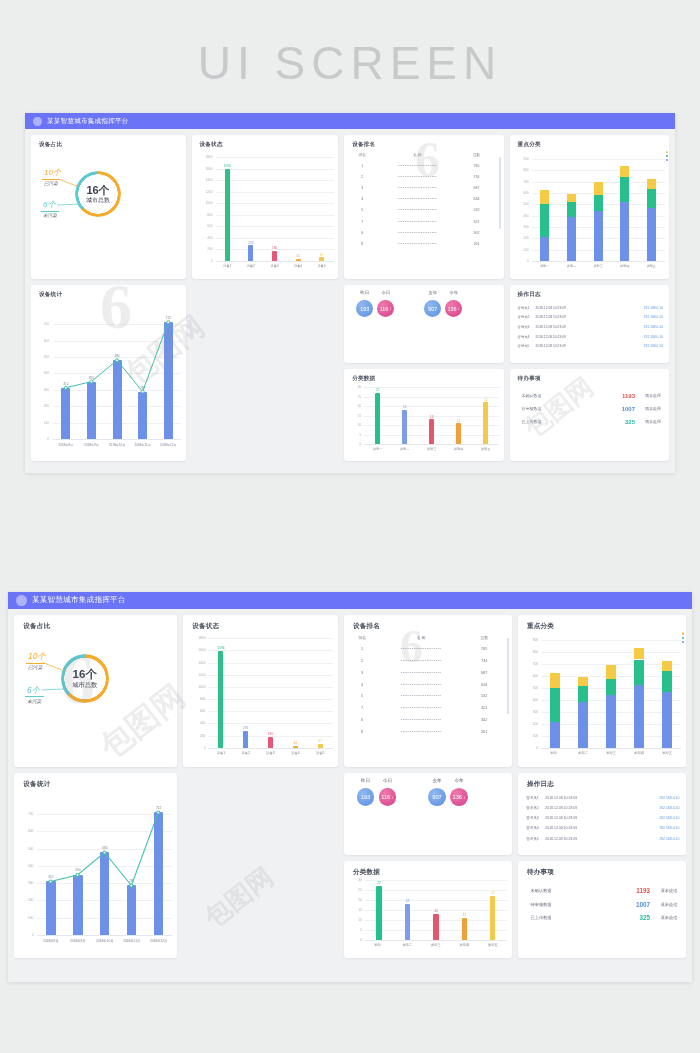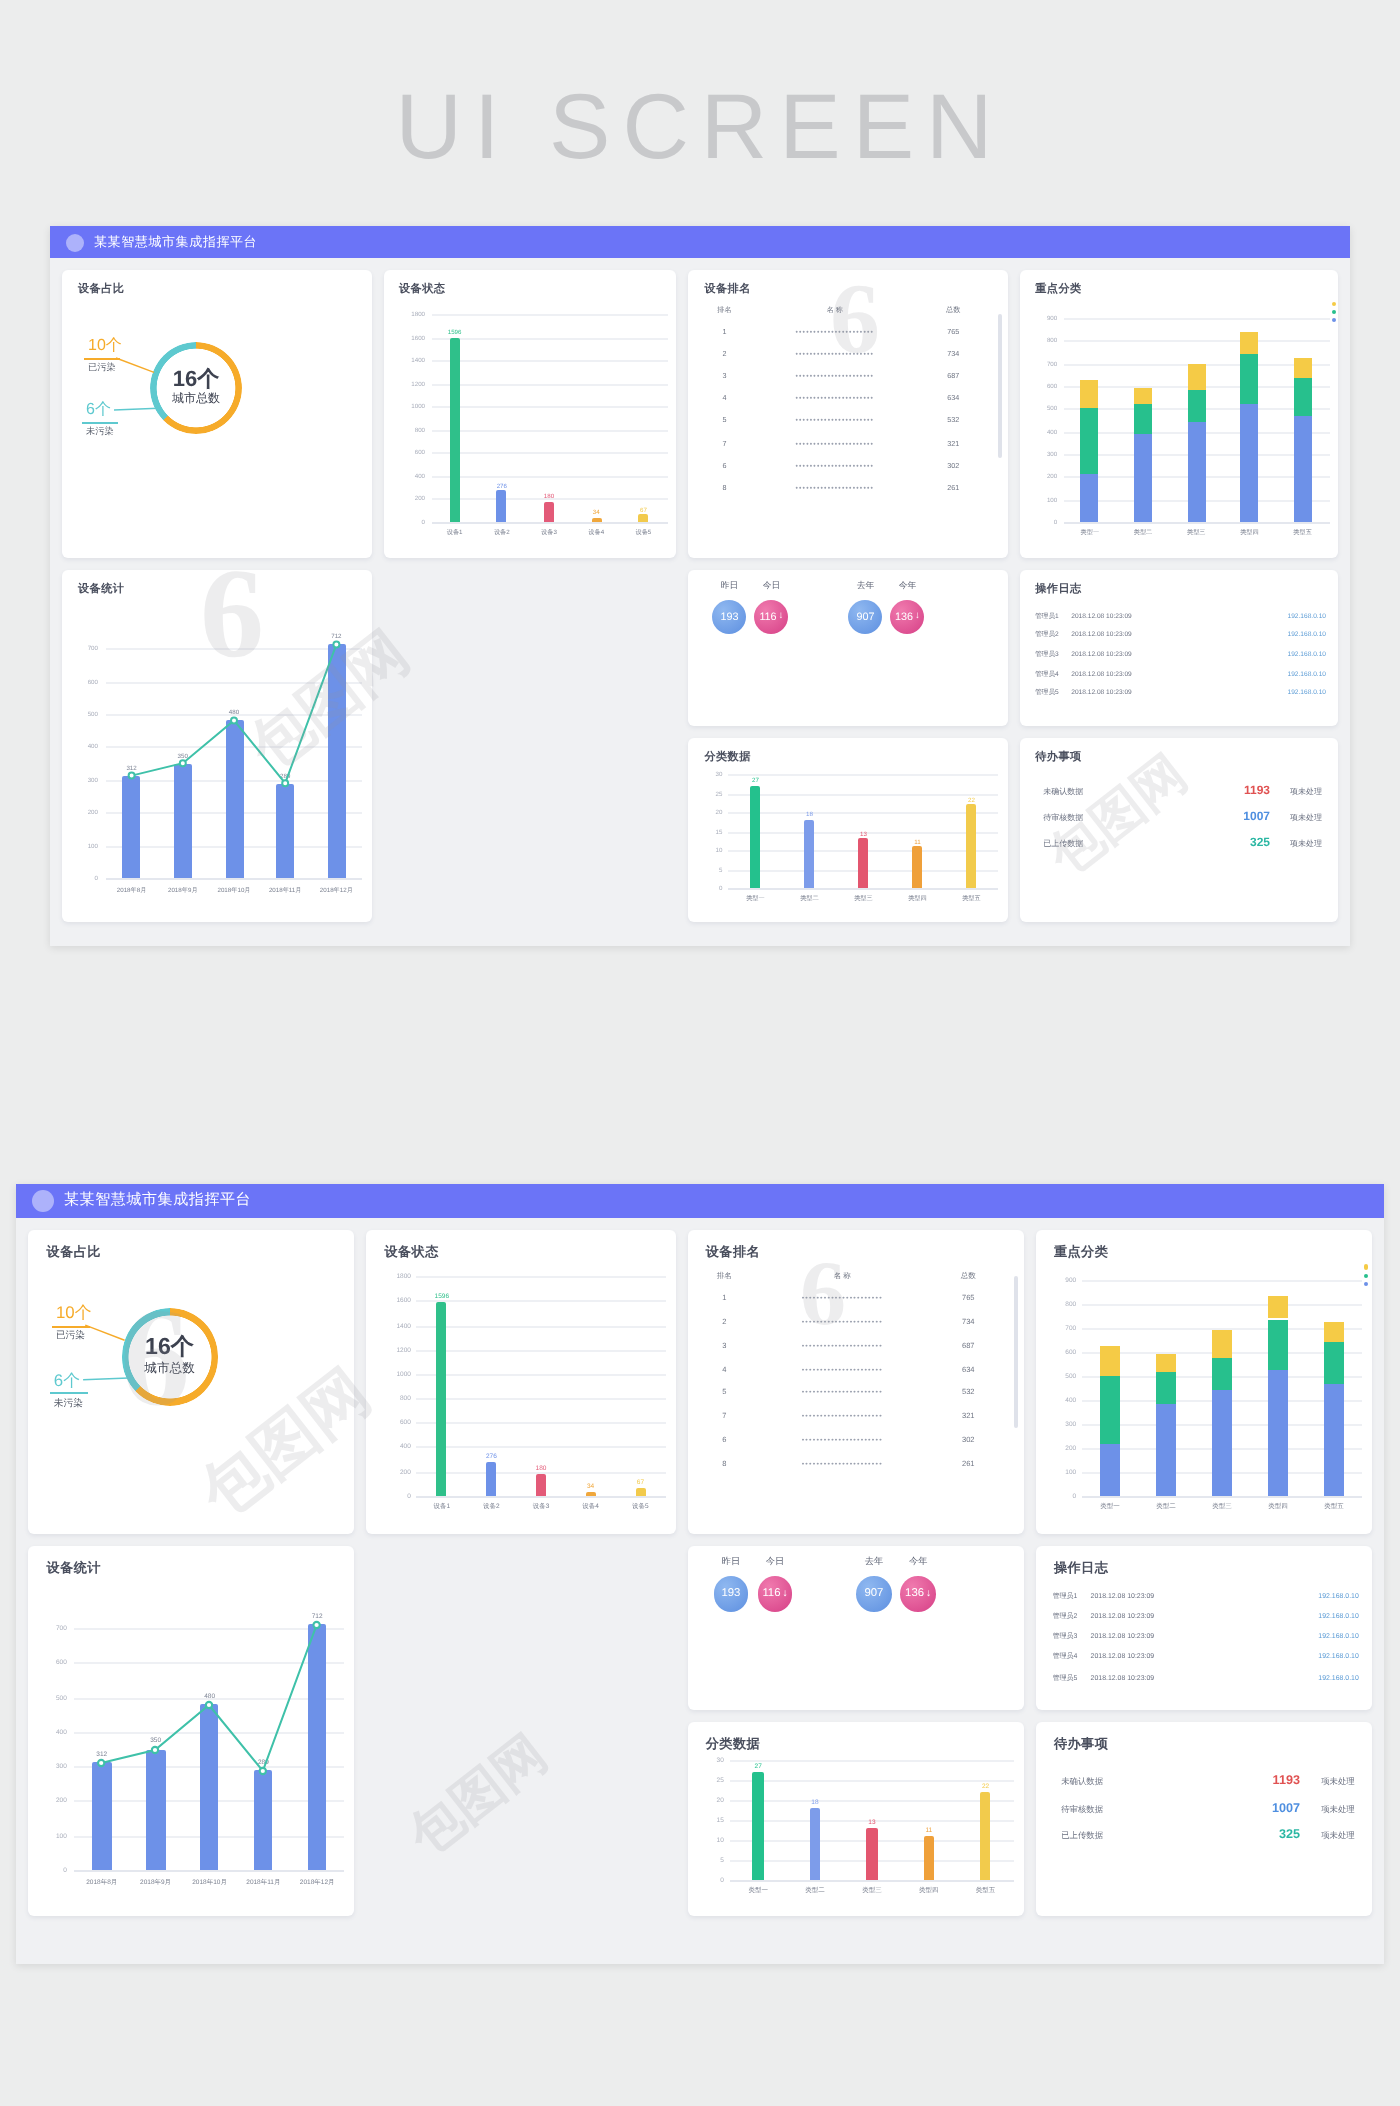--- a/index.html
+++ b/index.html
@@ -56,21 +56,21 @@
   .donut-wrap{position:relative;height:100%;}
   .donut{
     position:absolute;border-radius:50%;
     background:conic-gradient(#f6ab2a 0deg 225deg,#5ec9cf 225deg 360deg);
     -webkit-mask:radial-gradient(circle, transparent 60%, #000 61%);
             mask:radial-gradient(circle, transparent 60%, #000 61%);
   }
   .donut-hole{position:absolute;text-align:center;color:#3d4250;}
   .donut-big{font-weight:bold;}
   .donut-sub{}
-  .lead{position:absolute;}
+  .lead{position:absolute;font-style:italic;}
   .lead .num{color:#f6ab2a;}
   .lead .lbl{color:#555b68;}
   .lead.t2 .num{color:#5ec9cf;}
   .lead-line{position:absolute;background:#f6ab2a;height:1px;}
   .lead-line.t2{background:#5ec9cf;}
 
   
   .chart{position:absolute;}
   .gridline{position:absolute;left:0;right:0;height:1px;background:#eef0f4;}
   .axis-lab{position:absolute;color:#a8adba;text-align:right;transform:translateY(-50%);}

